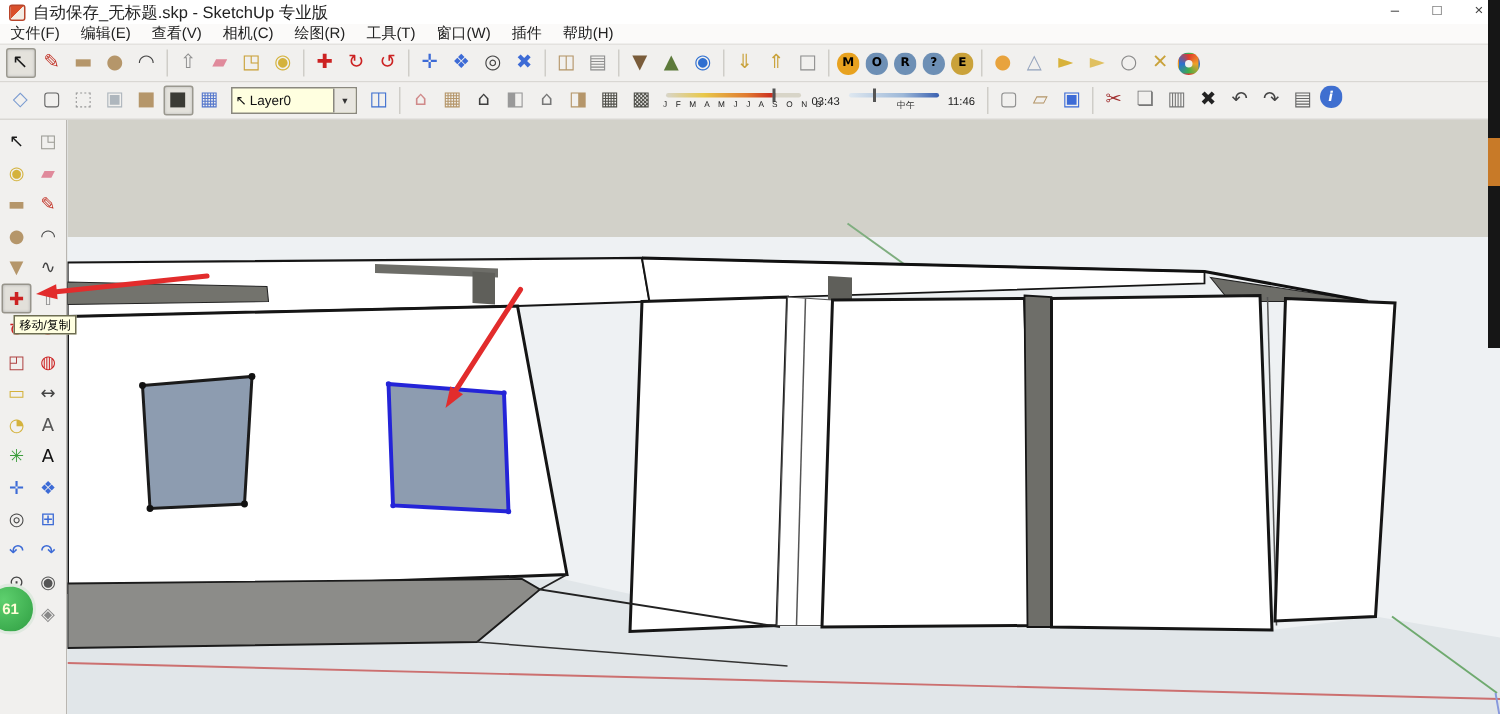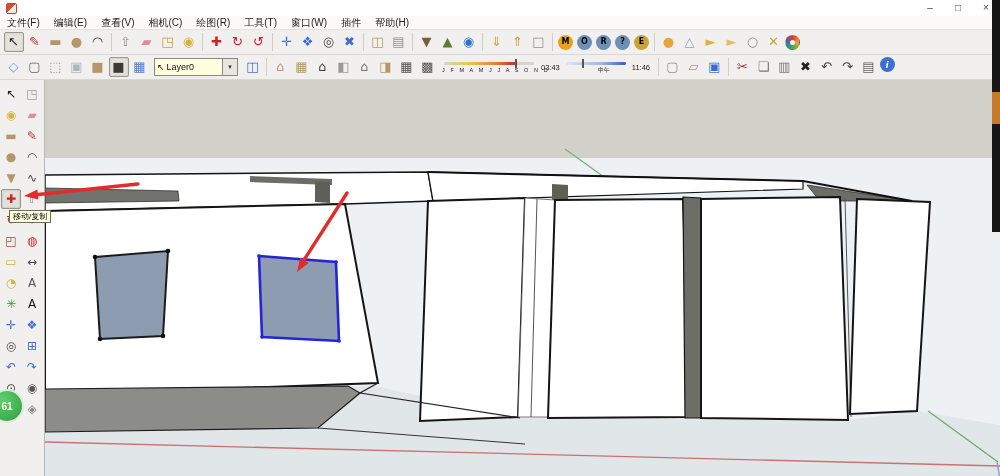--- a/index.html
+++ b/index.html
@@ -60,20 +60,21 @@
            background:radial-gradient(circle at 35% 30%,#5ed06e,#2f9e42);border:2px solid #dfe9df;box-sizing:border-box;
            display:flex;align-items:center;justify-content:center;color:#fffdd8;font-size:10px;font-weight:bold;}
   .right-strip{position:absolute;right:0;top:0;width:8px;height:232px;background:#161616;z-index:65;}
   .right-strip .accent{position:absolute;left:0;top:92px;width:8px;height:32px;background:#c87a28;}
 </style>
 </head>
 <body>
 
 <div class="titlebar">
   <span class="logo"></span>
+  <span>自动保存_无标题.skp - SketchUp 专业版</span>
   <span class="win-controls">
     <span class="win-btn">–</span>
     <span class="win-btn">□</span>
     <span class="win-btn">×</span>
   </span>
 </div>
 
 <div class="menubar">
     <span class="menu-item">文件(F)</span>
     <span class="menu-item">编辑(E)</span>

